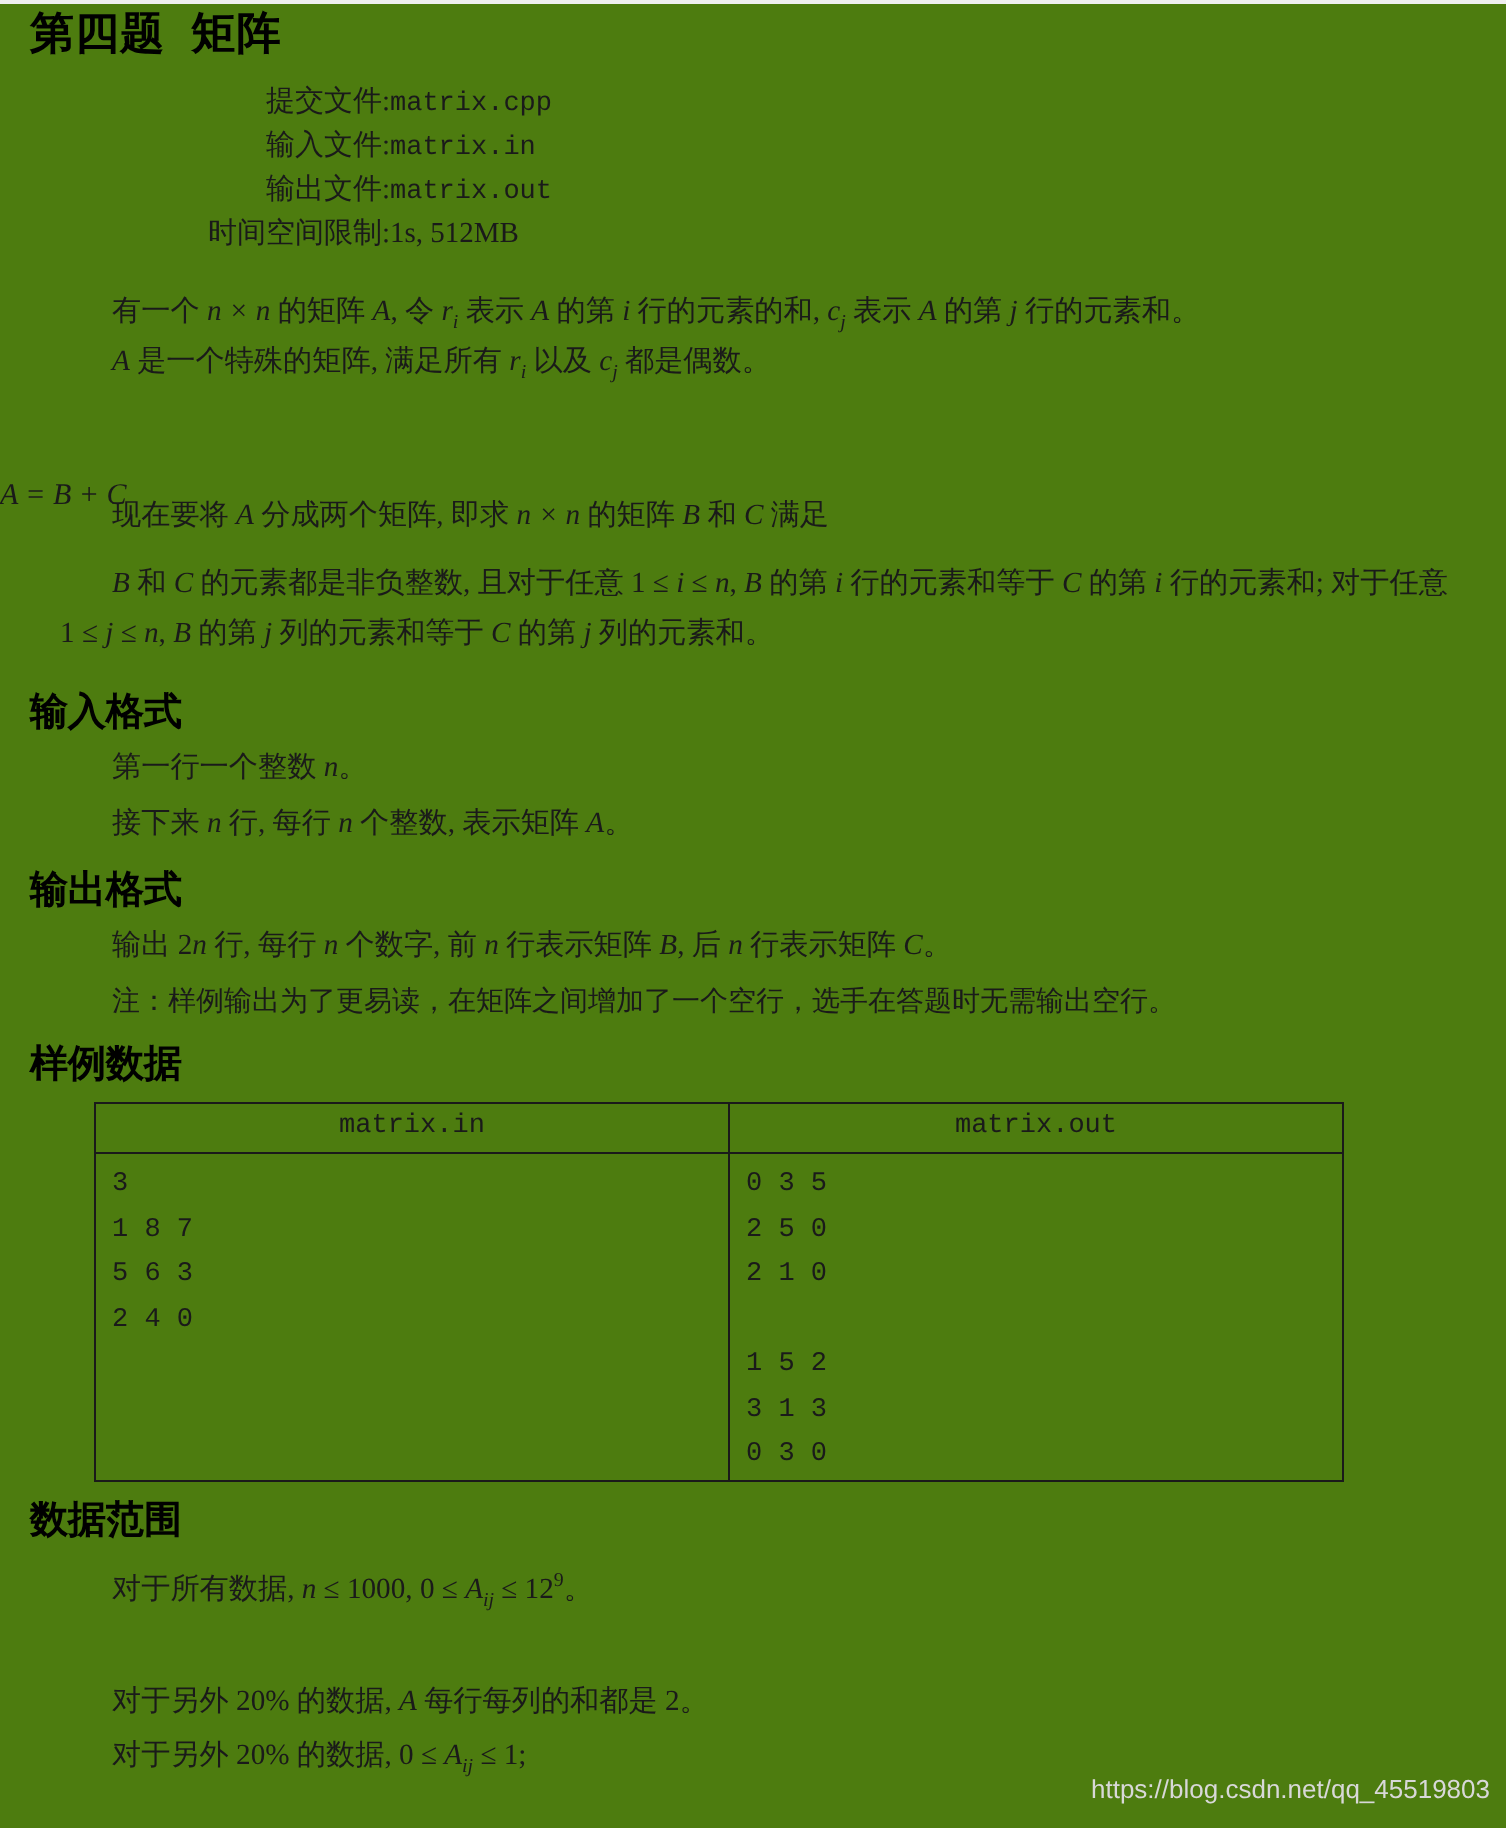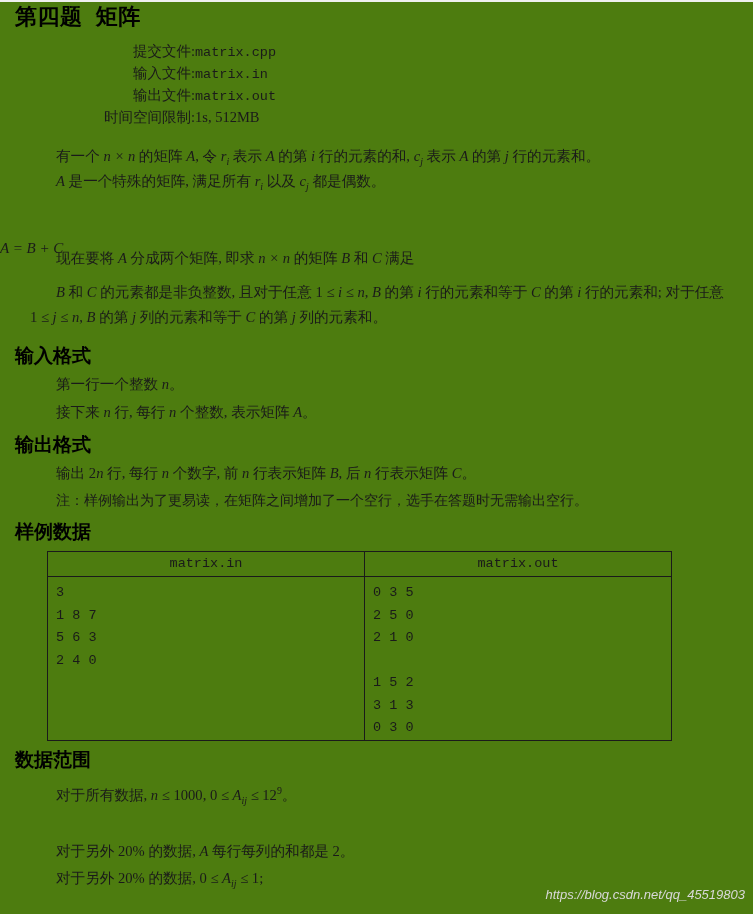--- a/index.html
+++ b/index.html
@@ -148,21 +148,20 @@
 
   
   .watermark {
     position: absolute;
     right: 8px;
     bottom: 12px;
     font-family: "Liberation Sans", "DejaVu Sans", sans-serif;
     font-size: 13px;
     color: #d8d8d8;
     white-space: pre;
-    font-style: italic;
   }
 </style>
 </head>
 <body>
 
 <div class="page">
 
   <div class="top-rule"></div>
 
   <div class="doc-title">第四题  矩阵</div>

